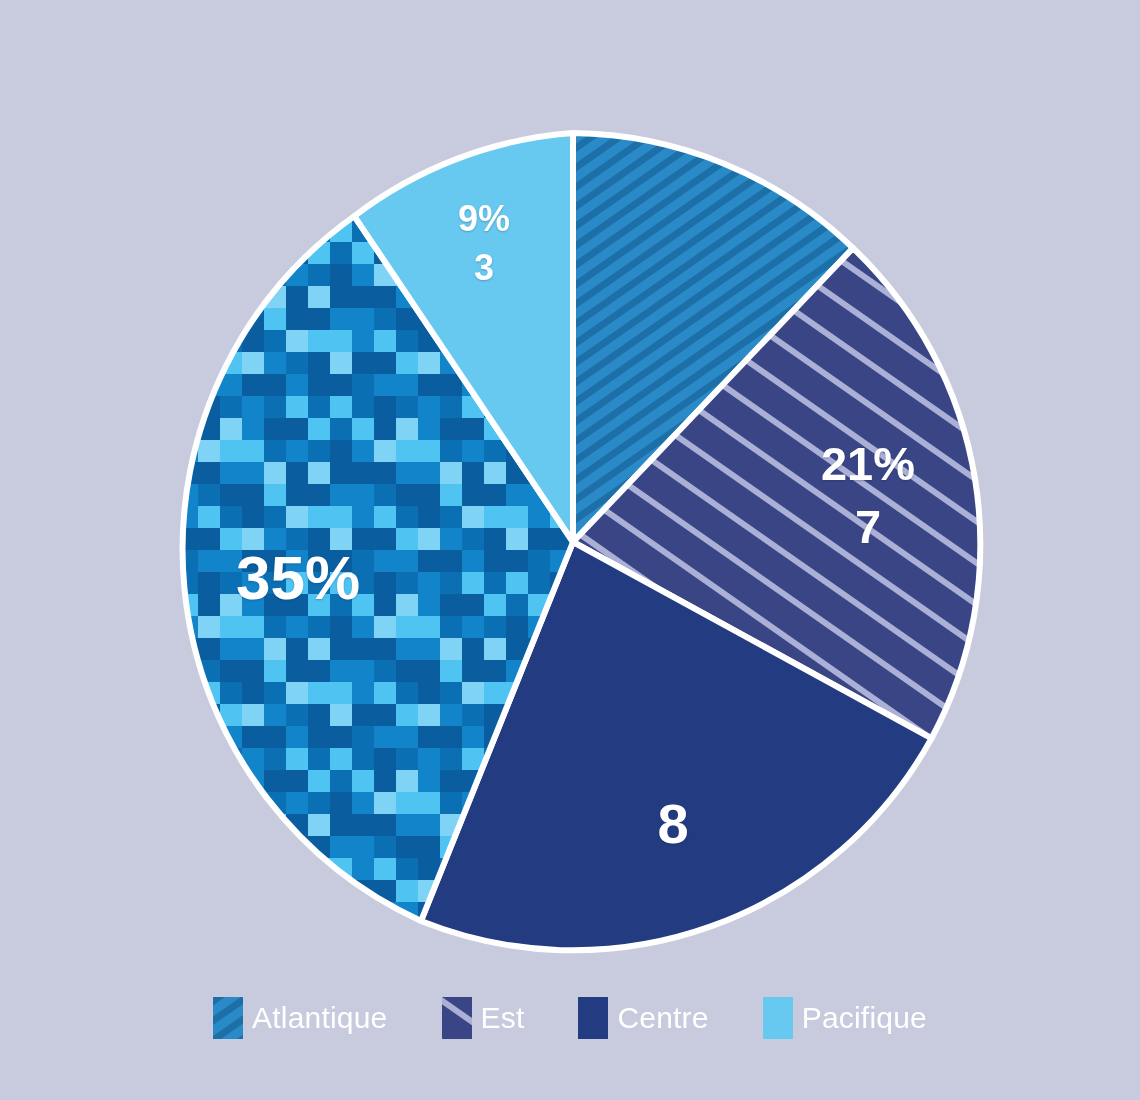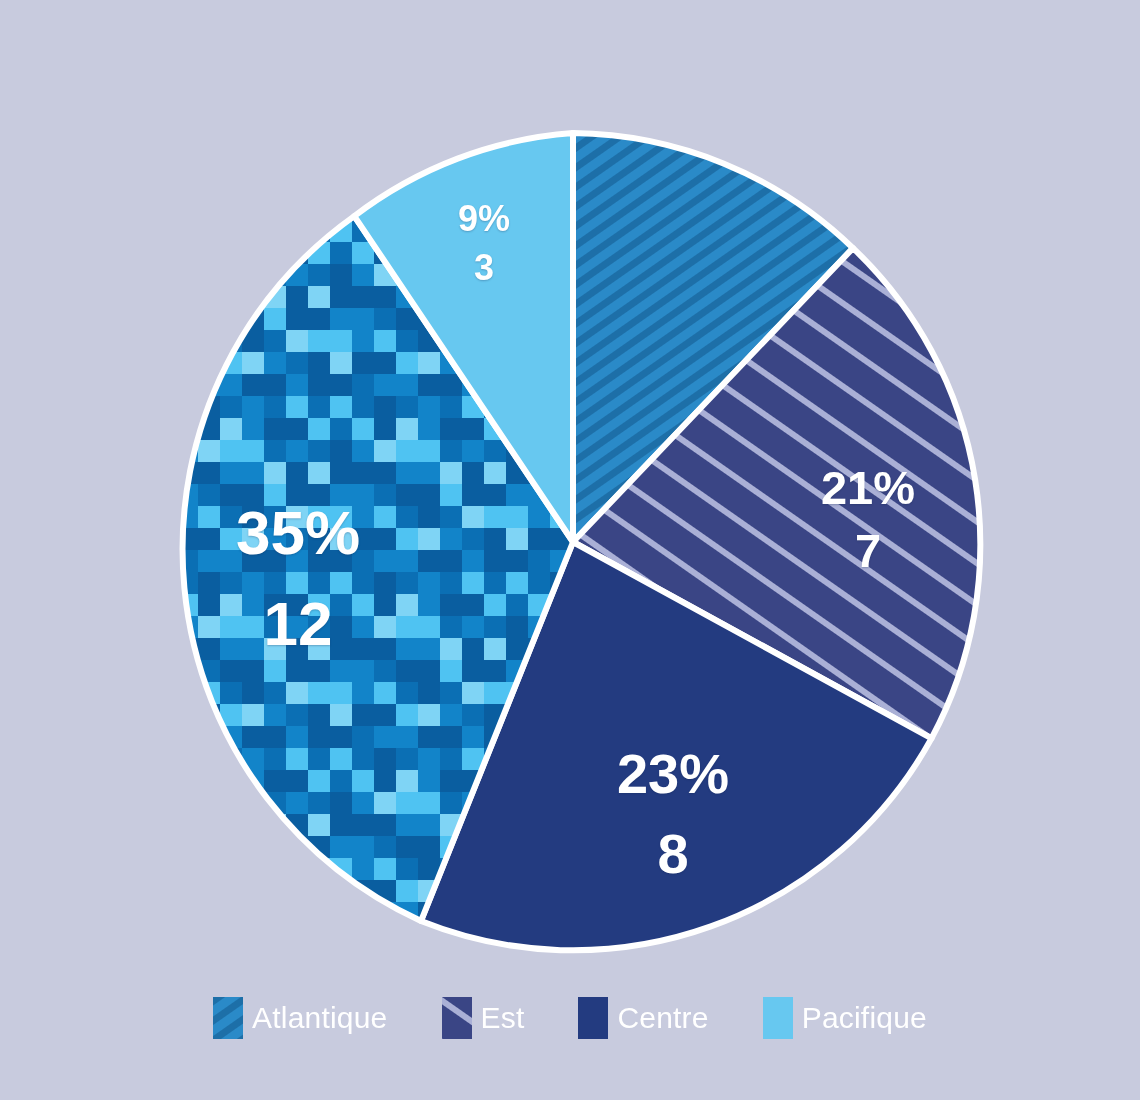--- a/index.html
+++ b/index.html
@@ -47,21 +47,21 @@
   .slice-label .pct {
     display: block;
   }
   .slice-label .val {
     display: block;
     margin-top: 0.30em;
   }
 
   
   .lbl-atlantique { left: 684px; top: 262px; font-size: 44px; }
-  .lbl-est        { left: 868px; top: 495px; font-size: 47px; margin-top: 24px; }
+  .lbl-est        { left: 868px; top: 495px; font-size: 47px; }
   .lbl-centre     { left: 673px; top: 814px; font-size: 56px; }
   .lbl-ouest      { left: 298px; top: 578px; font-size: 62px; text-align: center; }
   .lbl-pacifique  { left: 484px; top: 243px; font-size: 36px; }
 
   .lbl-ouest .val { margin-top: 0.42em; }
   .lbl-centre .val { margin-top: 0.38em; }
 
   
   #legend {
     position: absolute;
@@ -174,27 +174,25 @@
     <path d="M 573 542 L 354.3 216.1 A 409 409 0 0 1 573 133 Z" fill="#67c8f0" stroke="#ffffff" stroke-width="6" stroke-linejoin="round"></path>
   </svg>
 
 
   <div class="slice-label lbl-est">
     <span class="pct">21%</span>
     <span class="val">7</span>
   </div>
 
   <div class="slice-label lbl-centre">
-    <span class="pct">23%</span>
     <span class="val">8</span>
   </div>
 
   <div class="slice-label lbl-ouest">
     <span class="pct">35%</span>
-    <span class="val">12</span>
   </div>
 
   <div class="slice-label lbl-pacifique">
     <span class="pct">9%</span>
     <span class="val">3</span>
   </div>
 
   <div id="legend">
 
     <div class="legend-item">

